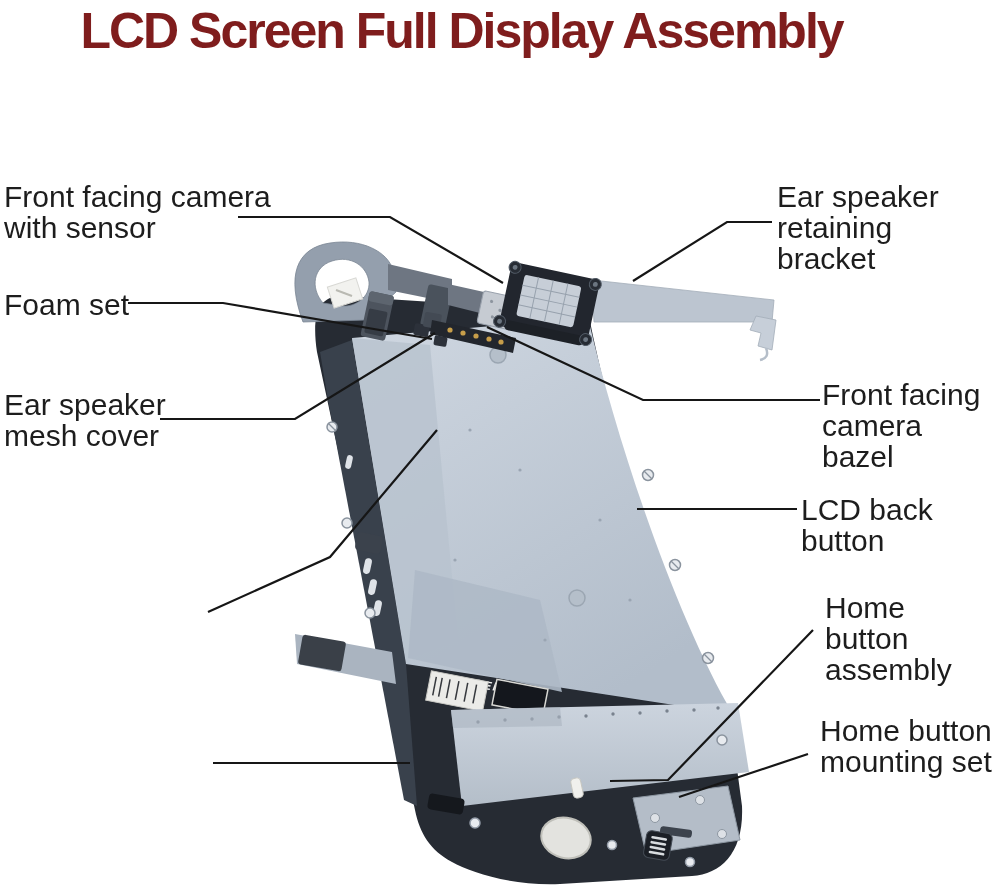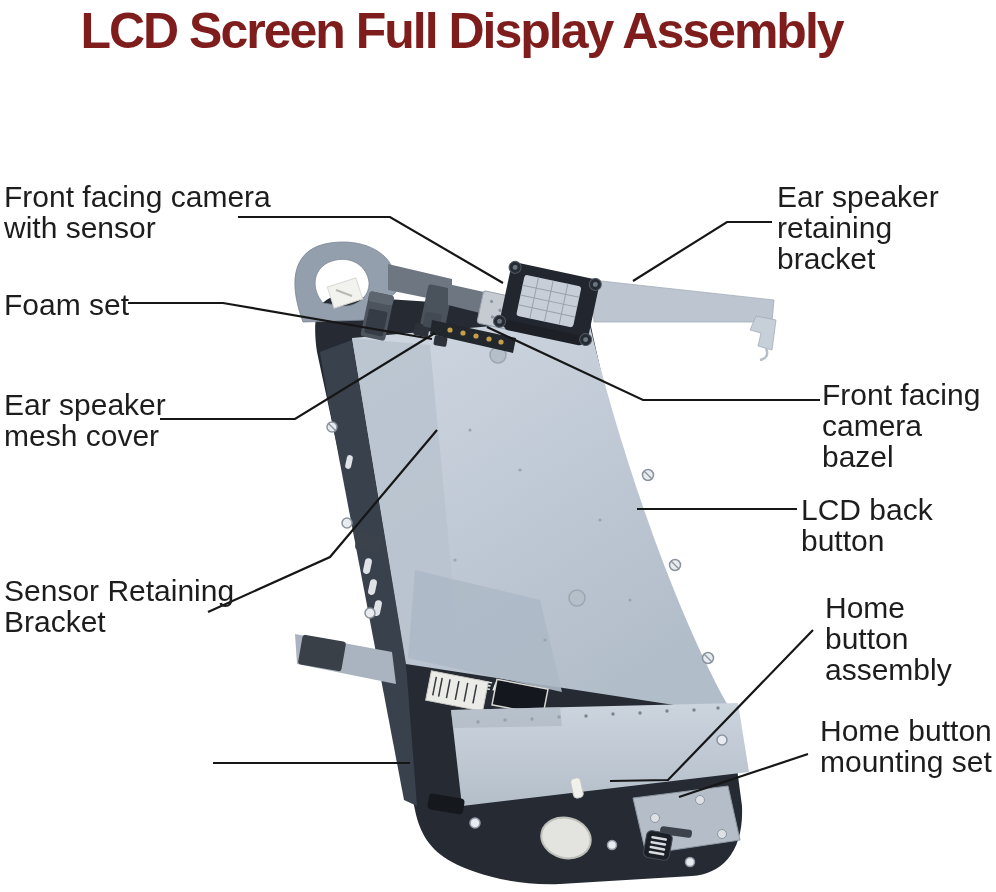--- a/index.html
+++ b/index.html
@@ -247,22 +247,20 @@
     </g>
   </svg>
 
   <div class="page-title">LCD Screen Full Display Assembly</div>
 
   <div class="label" style="left:4px;top:181px;">Front facing camera
 with sensor</div>
   <div class="label" style="left:4px;top:289px;text-align:center;">Foam set</div>
   <div class="label" style="left:4px;top:389px;">Ear speaker
 mesh cover</div>
-  <div class="label" style="left:4px;top:575px;">Sensor Retaining
-Bracket</div>
 
   <div class="label" style="left:777px;top:181px;">Ear speaker
 retaining bracket</div>
   <div class="label" style="left:822px;top:371px;margin-top:8px;">Front facing
 camera bazel</div>
   <div class="label" style="left:801px;top:494px;">LCD back button</div>
   <div class="label" style="left:825px;top:592px;">Home button
 assembly</div>
   <div class="label" style="left:820px;top:715px;">Home button
 mounting set</div>

